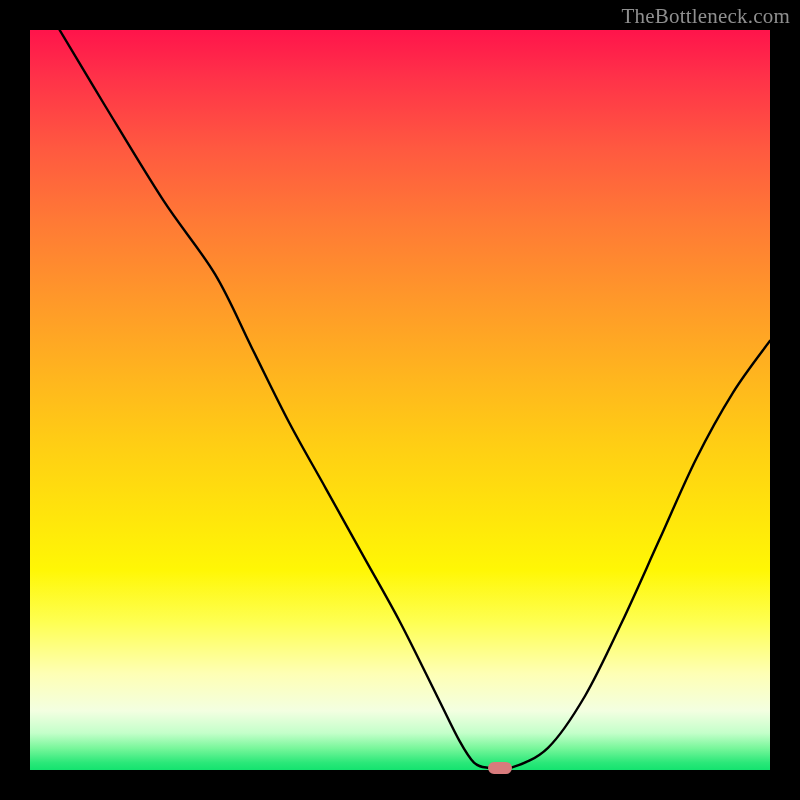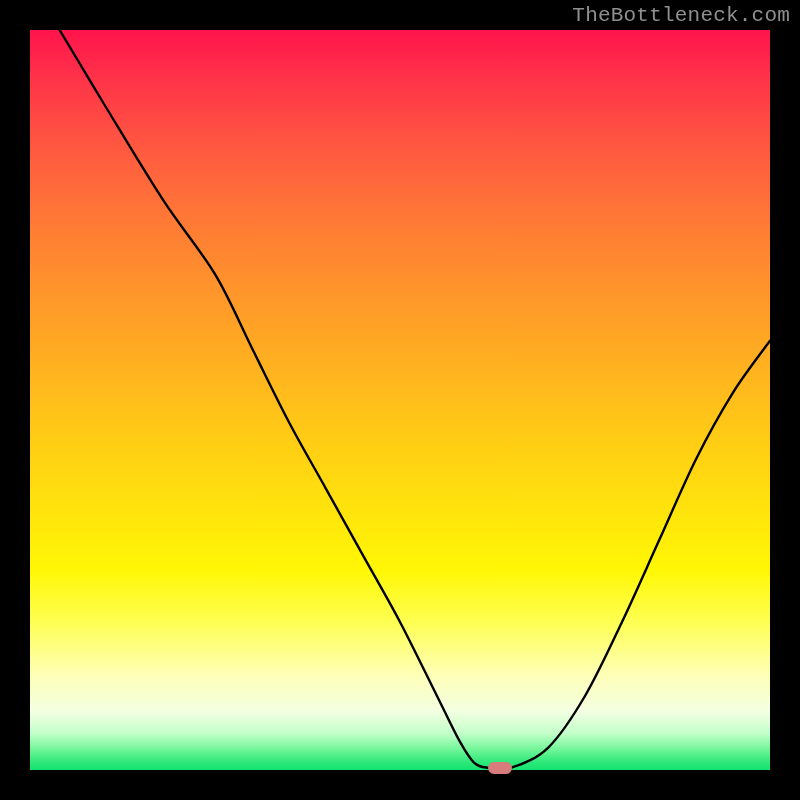--- a/index.html
+++ b/index.html
@@ -55,21 +55,21 @@
     width: 24px;
     height: 12px;
     border-radius: 6px;
     background: #d87b7c;
     transform: translate(-50%, -50%);
   }
   .watermark {
     position: absolute;
     top: 4px;
     right: 10px;
-    font-family: Liberation Mono, monospace;
+    font-family: Liberation Serif, serif;
     font-size: 21px;
     color: #8f8f8f;
     letter-spacing: 0.2px;
     pointer-events: none;
   }
 </style>
 </head>
 <body>
 
 <div class="frame">

